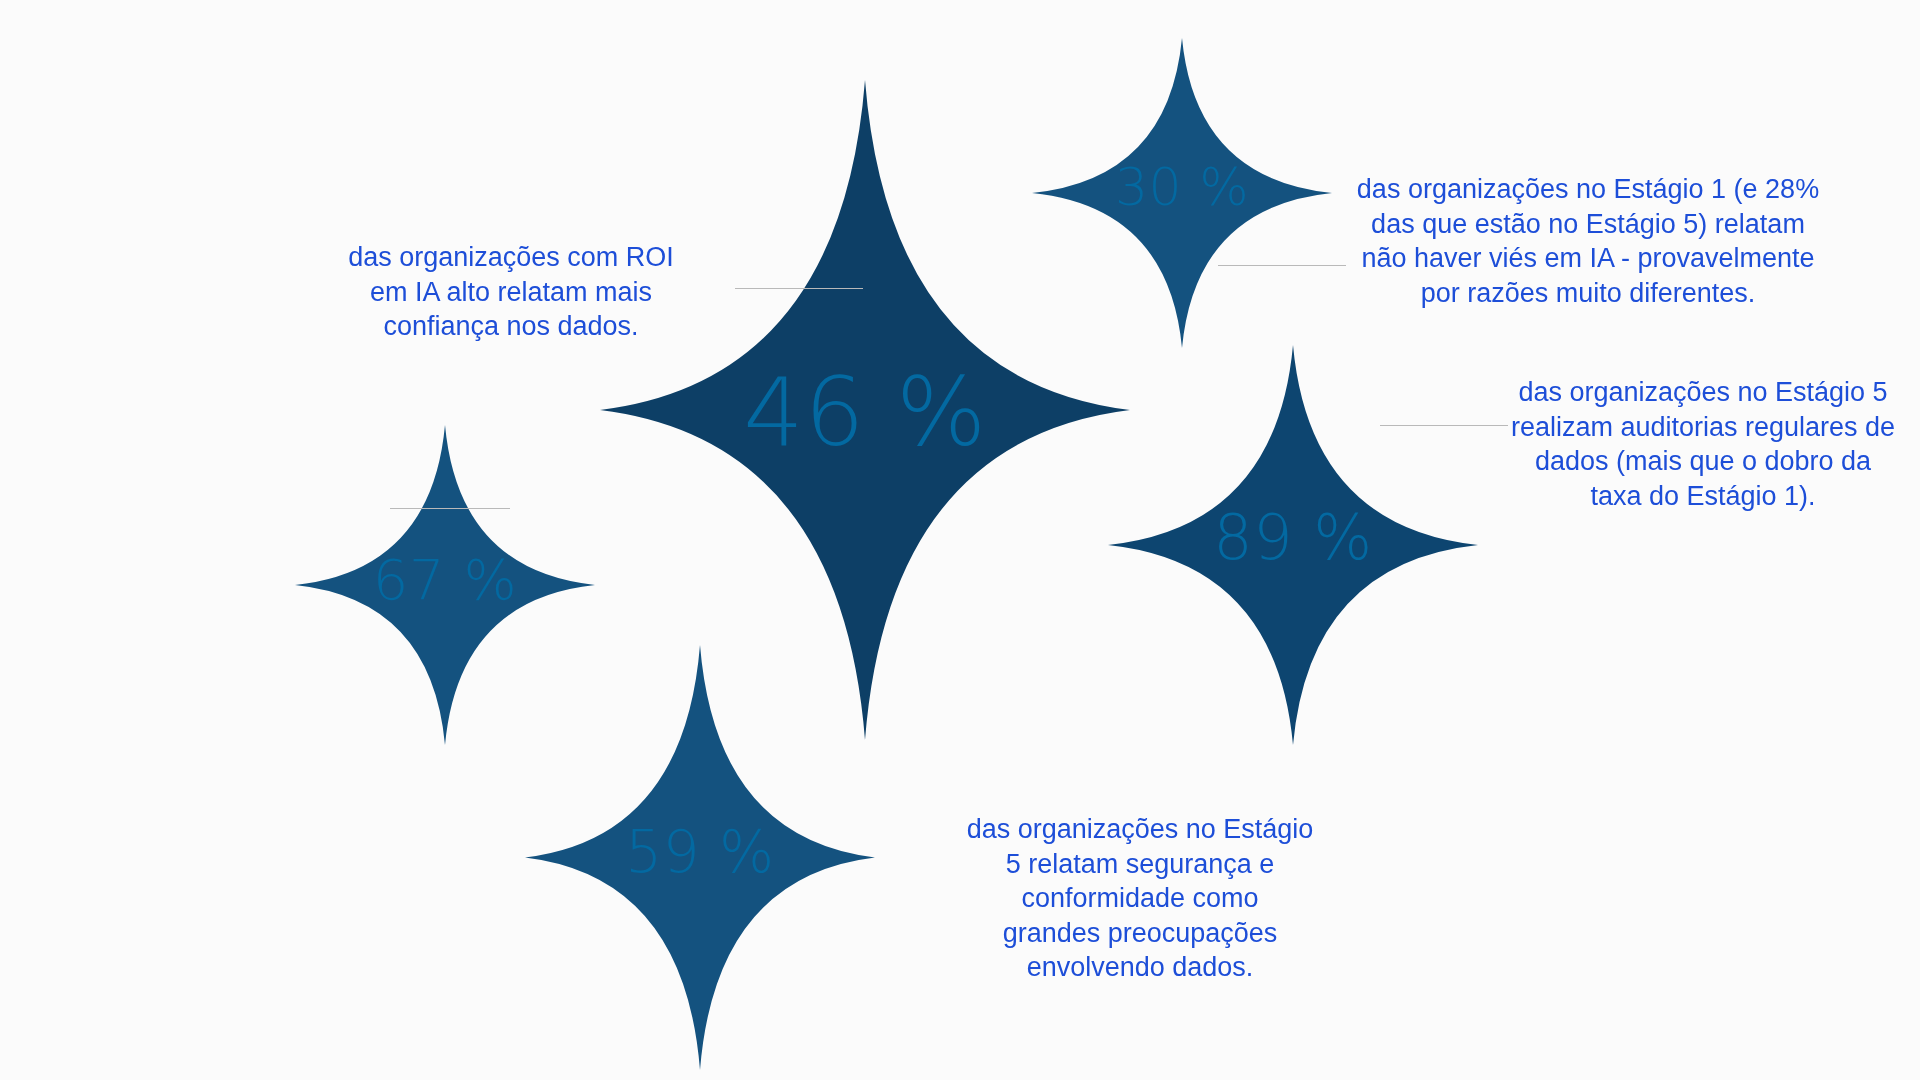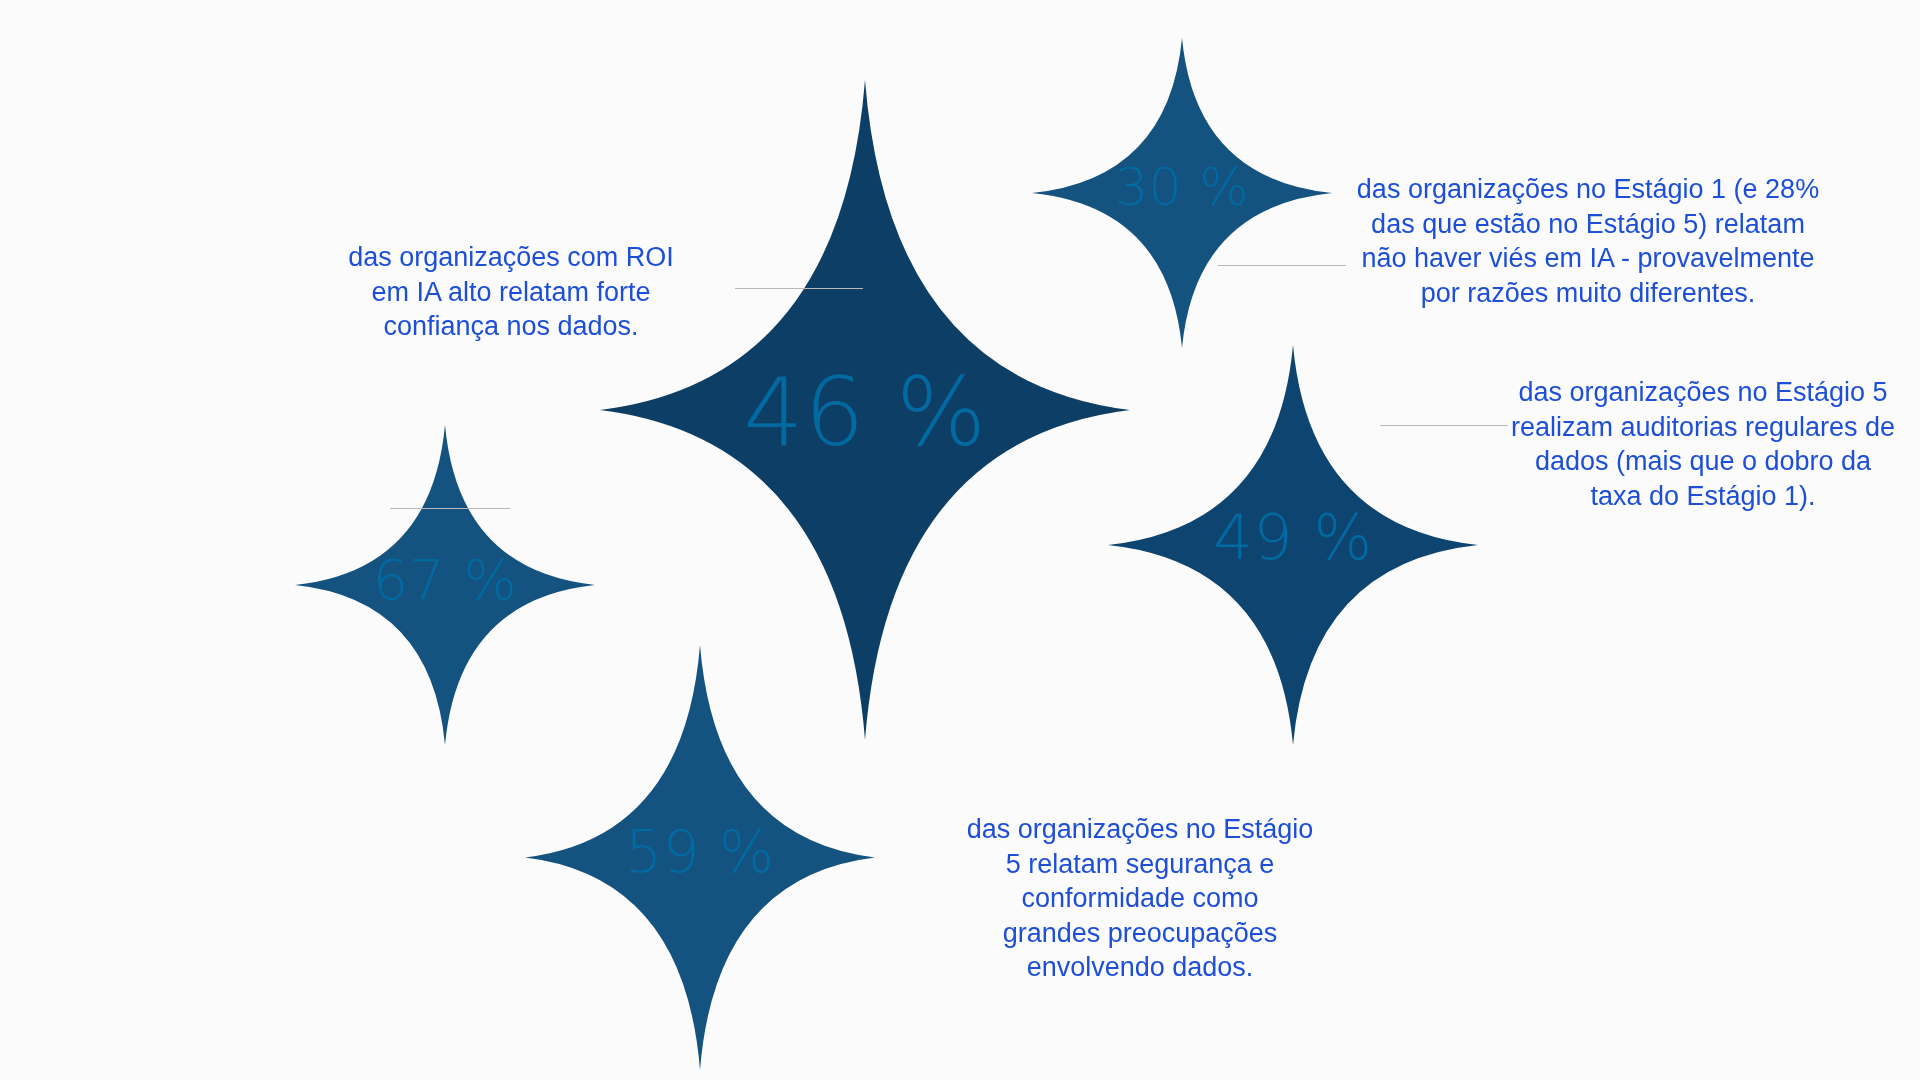--- a/index.html
+++ b/index.html
@@ -75,21 +75,21 @@
     <svg viewBox="0 0 100 100" preserveAspectRatio="none" aria-hidden="true">
       <path d="M50 0 Q54.5 45.5 100 50 Q54.5 54.5 50 100 Q45.5 54.5 0 50 Q45.5 45.5 50 0 Z" fill="#14527f"></path>
     </svg>
     <div class="star-value" style="top:123px; font-size:52px;">30 %</div>
   </div>
 
   <div class="star" style="left:1108px; top:345px; width:370px; height:400px;">
     <svg viewBox="0 0 100 100" preserveAspectRatio="none" aria-hidden="true">
       <path d="M50 0 Q54.5 45.5 100 50 Q54.5 54.5 50 100 Q45.5 54.5 0 50 Q45.5 45.5 50 0 Z" fill="#0d4570"></path>
     </svg>
-    <div class="star-value" style="top:162px; font-size:62px;">49 %</div>
+    <div class="star-value" style="top:162px; font-size:62px;">89 %</div>
   </div>
 
   <div class="star" style="left:295px; top:425px; width:300px; height:320px;">
     <svg viewBox="0 0 100 100" preserveAspectRatio="none" aria-hidden="true">
       <path d="M50 0 Q54.5 45.5 100 50 Q54.5 54.5 50 100 Q45.5 54.5 0 50 Q45.5 45.5 50 0 Z" fill="#14527f"></path>
     </svg>
     <div class="star-value" style="top:127px; font-size:56px;">67 %</div>
   </div>
 
   <div class="star" style="left:525px; top:645px; width:350px; height:425px;">
@@ -101,21 +101,21 @@
 
   <div class="connector" style="left:735px; top:288px; width:128px;"></div>
 
   <div class="connector" style="left:1218px; top:265px; width:128px;"></div>
 
   <div class="connector" style="left:1380px; top:425px; width:128px;"></div>
 
   <div class="connector" style="left:390px; top:508px; width:120px;"></div>
 
   <div class="label" style="left:325px; top:240px; width:372px;">das organizações com ROI
-em IA alto relatam forte
+em IA alto relatam mais
 confiança nos dados.</div>
 
   <div class="label" style="left:1348px; top:172px; width:480px;">das organizações no Estágio 1 (e 28%
 das que estão no Estágio 5) relatam
 não haver viés em IA - provavelmente
 por razões muito diferentes.</div>
 
   <div class="label" style="left:1508px; top:375px; width:390px;">das organizações no Estágio 5
 realizam auditorias regulares de
 dados (mais que o dobro da

